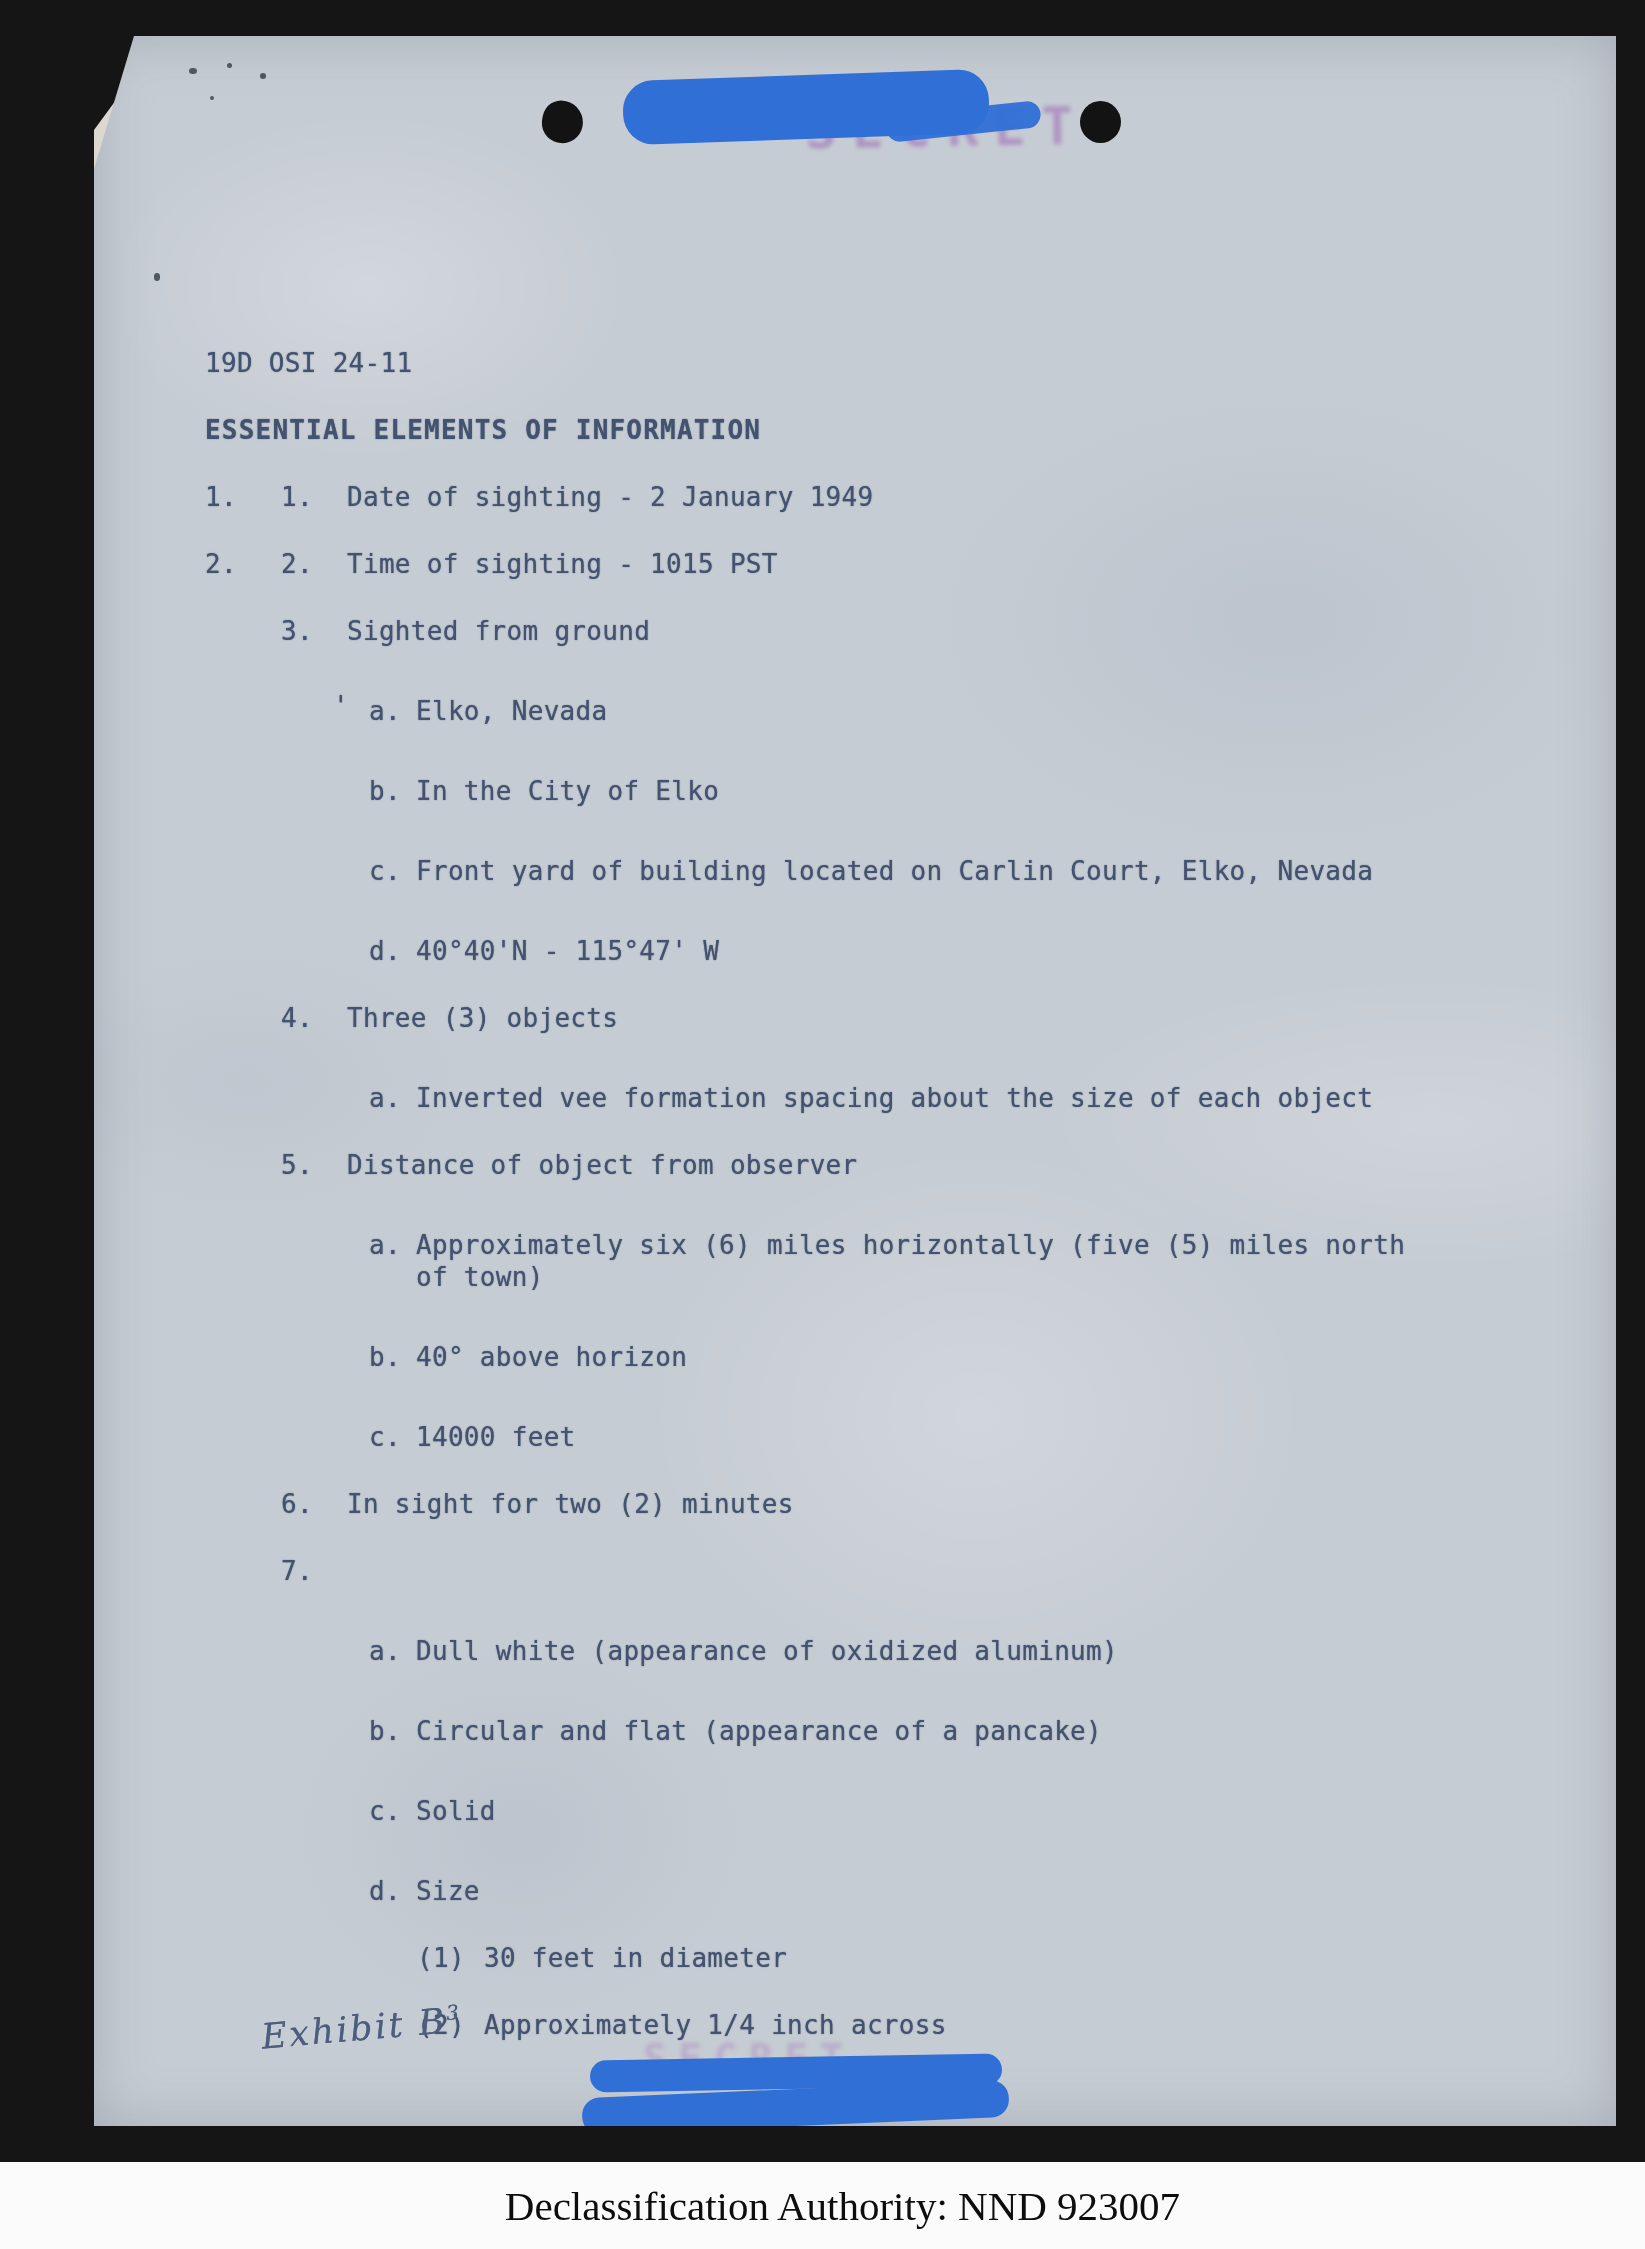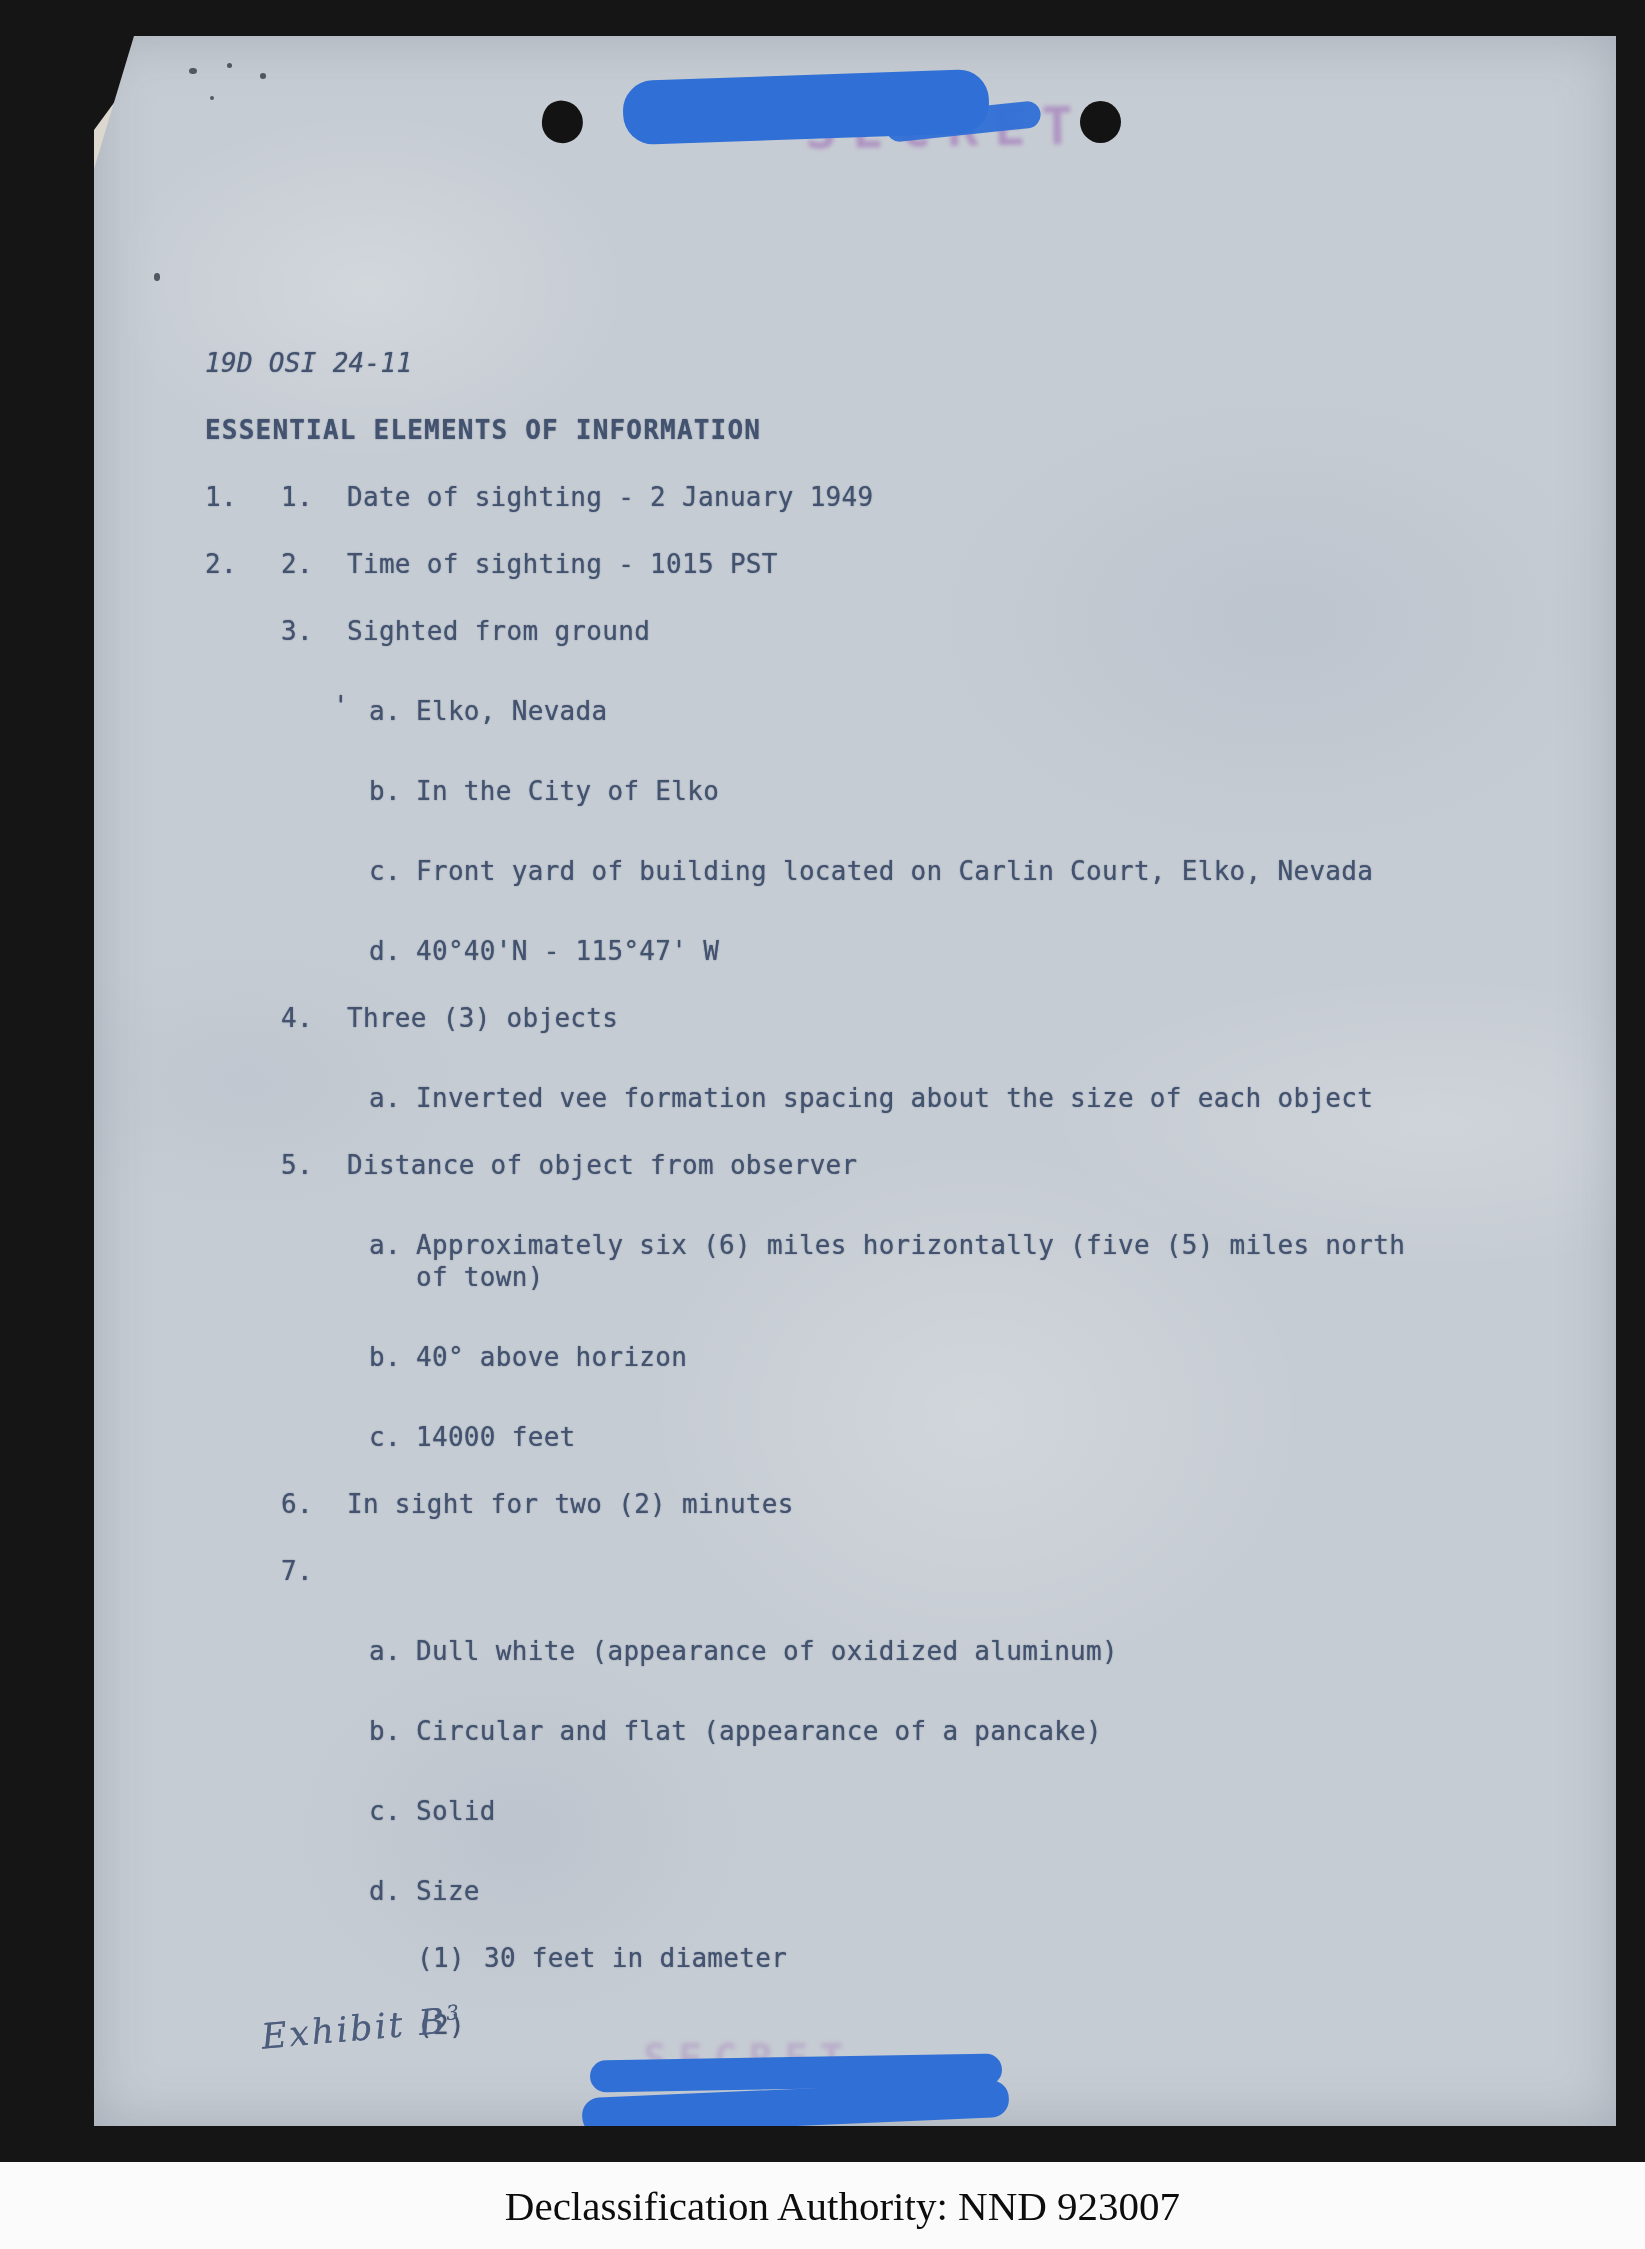--- a/index.html
+++ b/index.html
@@ -58,21 +58,21 @@
   .red-top-tail   { left:792px; top:72px;  width:155px; height:27.4px;  border-radius:13.7px; transform:rotate(-6deg); opacity:.95; }
   .red-bot-a      { left:496px;  top:2021px; width:412px; height:32px;  border-radius:16px; transform:rotate(-1deg); }
   .red-bot-b      { left:488px;  top:2053px; width:427px; height:37px;  border-radius:17.5px; transform:rotate(-2.5deg); }
 
   
   .textblock {
     position:absolute; left:111px; top:311px; width:1366px;
     color:#43536f; font-size:26px; letter-spacing:0.3px;
     text-shadow:0 0 1.2px rgba(62,78,108,0.85);
   }
-  .header-code { line-height:32px; margin-bottom:35px;font-style:italic; }
+  .header-code { line-height:32px; margin-bottom:35px; }
   .doc-title   { line-height:32px; margin-bottom:35px; text-align:left; font-weight:bold; letter-spacing:1.2px; }
 
   .line { position:relative; min-height:32px; line-height:32px; margin-bottom:35px; }
   .mnum { position:absolute; left:0; }
   .premark { position:absolute; left:128px; top:-5px; }
   .lvl0 .lbl { position:absolute; left:76px; }
   .lvl0 .txt { display:block; margin-left:142px; }
   .lvl1 .lbl { position:absolute; left:164px; }
   .lvl1 .txt { display:block; margin-left:211px;margin-top:48px; }
   .lvl2 .lbl { position:absolute; left:212px; }
@@ -199,20 +199,21 @@
     <div class="line lvl1">
       <span class="lbl">d.</span>
       <span class="txt">Size</span>
     </div>
     <div class="line lvl2">
       <span class="lbl">(1)</span>
       <span class="txt">30 feet in diameter</span>
     </div>
     <div class="line lvl2">
       <span class="lbl">(2)</span>
+      <span class="txt">Approximately 1/4 inch across</span>
     </div>
   </div>
 
   <div class="exhibit">
     <span>Exhibit B</span><sup>3</sup>
   </div>
 
   <div class="stamp bottom">SECRET</div>
   <div class="redaction red-bot-a"></div>
   <div class="redaction red-bot-b"></div>

